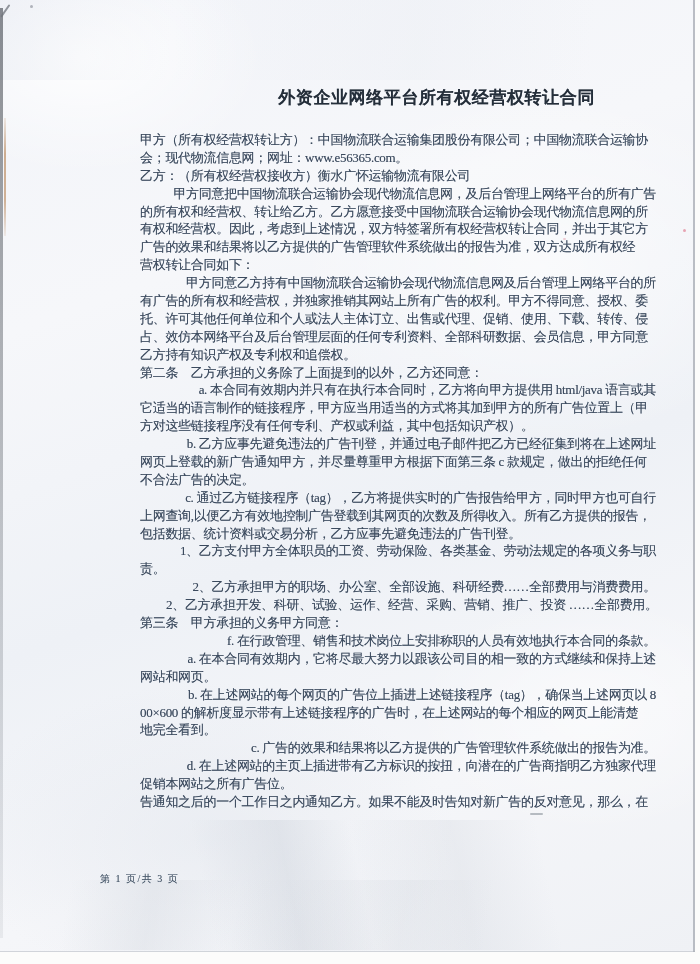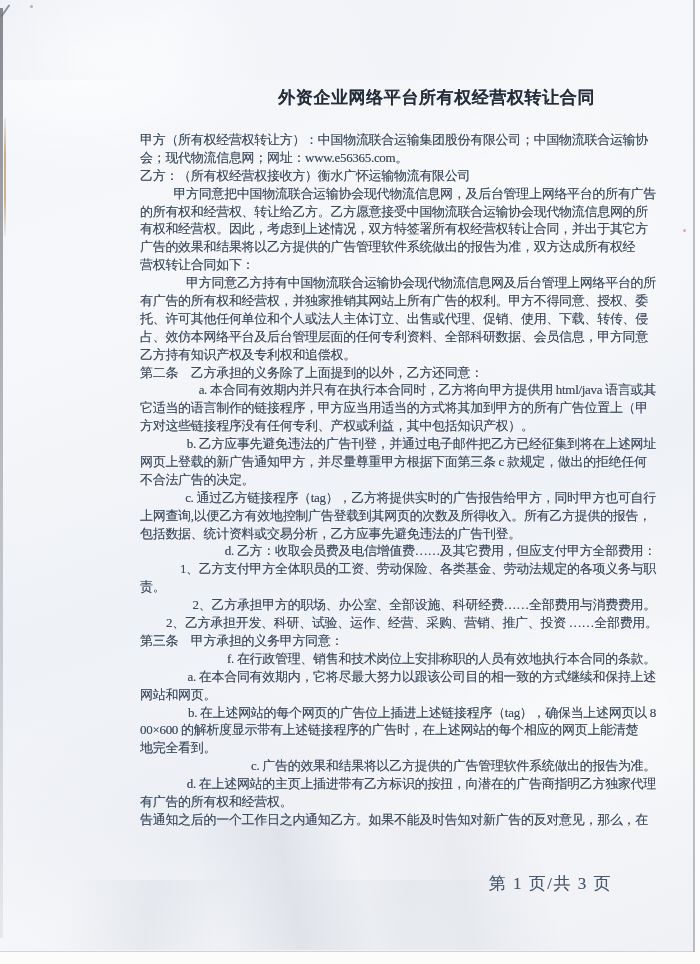--- a/index.html
+++ b/index.html
@@ -63,22 +63,22 @@
     position:absolute;left:100px;top:131px;width:516px;
     font-size:13px;letter-spacing:-.3px;
     color:#3b4a5e;
     text-shadow:0 0 .6px rgba(59,74,94,.5);
     margin-left:40px;
   }
   .line{height:17.9px;line-height:17.9px;white-space:nowrap;}
   .line.ind{padding-left:26px;text-align:right;}
   .footer{
     position:absolute;left:100px;top:872px;width:512px;
-    text-align:right;
-    font-size:17px;letter-spacing:1.5px;
+    text-align:left;
+    font-size:10px;letter-spacing:1.5px;
     color:#49596b;
     text-shadow:0 0 .5px rgba(73,89,107,.5);
   }
 </style>
 </head>
 <body>
 
 <div class="scan">
   <div class="paper">
     <div class="wrinkle w3"></div>
@@ -112,33 +112,32 @@
         <div class="line">第二条　乙方承担的义务除了上面提到的以外，乙方还同意：</div>
         <div class="line ind">a. 本合同有效期内并只有在执行本合同时，乙方将向甲方提供用 html/java 语言或其</div>
         <div class="line">它适当的语言制作的链接程序，甲方应当用适当的方式将其加到甲方的所有广告位置上（甲</div>
         <div class="line">方对这些链接程序没有任何专利、产权或利益，其中包括知识产权）。</div>
         <div class="line ind">b. 乙方应事先避免违法的广告刊登，并通过电子邮件把乙方已经征集到将在上述网址</div>
         <div class="line">网页上登载的新广告通知甲方，并尽量尊重甲方根据下面第三条 c 款规定，做出的拒绝任何</div>
         <div class="line">不合法广告的决定。</div>
         <div class="line ind">c. 通过乙方链接程序（tag），乙方将提供实时的广告报告给甲方，同时甲方也可自行</div>
         <div class="line">上网查询,以便乙方有效地控制广告登载到其网页的次数及所得收入。所有乙方提供的报告，</div>
         <div class="line">包括数据、统计资料或交易分析，乙方应事先避免违法的广告刊登。</div>
-        <div class="line ind">d. 乙方：收取会员费及电信增值费……及其它费用，但应支付甲方全部费用：</div>
         <div class="line ind">1、乙方支付甲方全体职员的工资、劳动保险、各类基金、劳动法规定的各项义务与职</div>
         <div class="line">责。</div>
         <div class="line ind">2、乙方承担甲方的职场、办公室、全部设施、科研经费……全部费用与消费费用。</div>
         <div class="line ind">2、乙方承担开发、科研、试验、运作、经营、采购、营销、推广、投资 ……全部费用。</div>
         <div class="line">第三条　甲方承担的义务甲方同意：</div>
         <div class="line ind">f. 在行政管理、销售和技术岗位上安排称职的人员有效地执行本合同的条款。</div>
         <div class="line ind">a. 在本合同有效期内，它将尽最大努力以跟该公司目的相一致的方式继续和保持上述</div>
         <div class="line">网站和网页。</div>
         <div class="line ind">b. 在上述网站的每个网页的广告位上插进上述链接程序（tag），确保当上述网页以 8</div>
         <div class="line">00×600 的解析度显示带有上述链接程序的广告时，在上述网站的每个相应的网页上能清楚</div>
         <div class="line">地完全看到。</div>
         <div class="line ind">c. 广告的效果和结果将以乙方提供的广告管理软件系统做出的报告为准。</div>
         <div class="line ind">d. 在上述网站的主页上插进带有乙方标识的按扭，向潜在的广告商指明乙方独家代理</div>
-        <div class="line">有广告的所有权和经营权。</div>
+        <div class="line">促销本网站之所有广告位。</div>
         <div class="line">告通知之后的一个工作日之内通知乙方。如果不能及时告知对新广告的反对意见，那么，在</div>
       </div>
 
     <div class="footer">第 1 页/共 3 页</div>
   </div>
 </div>
 
 </body></html>

